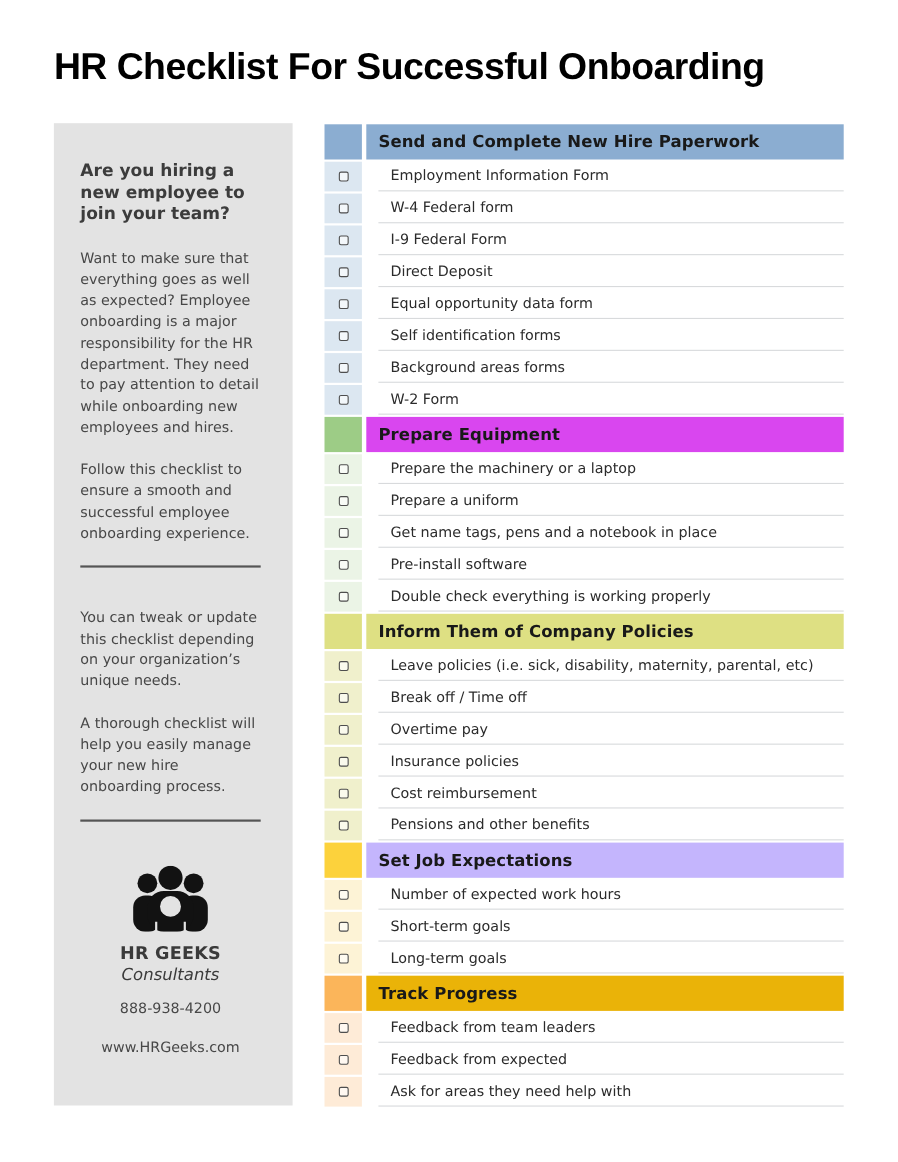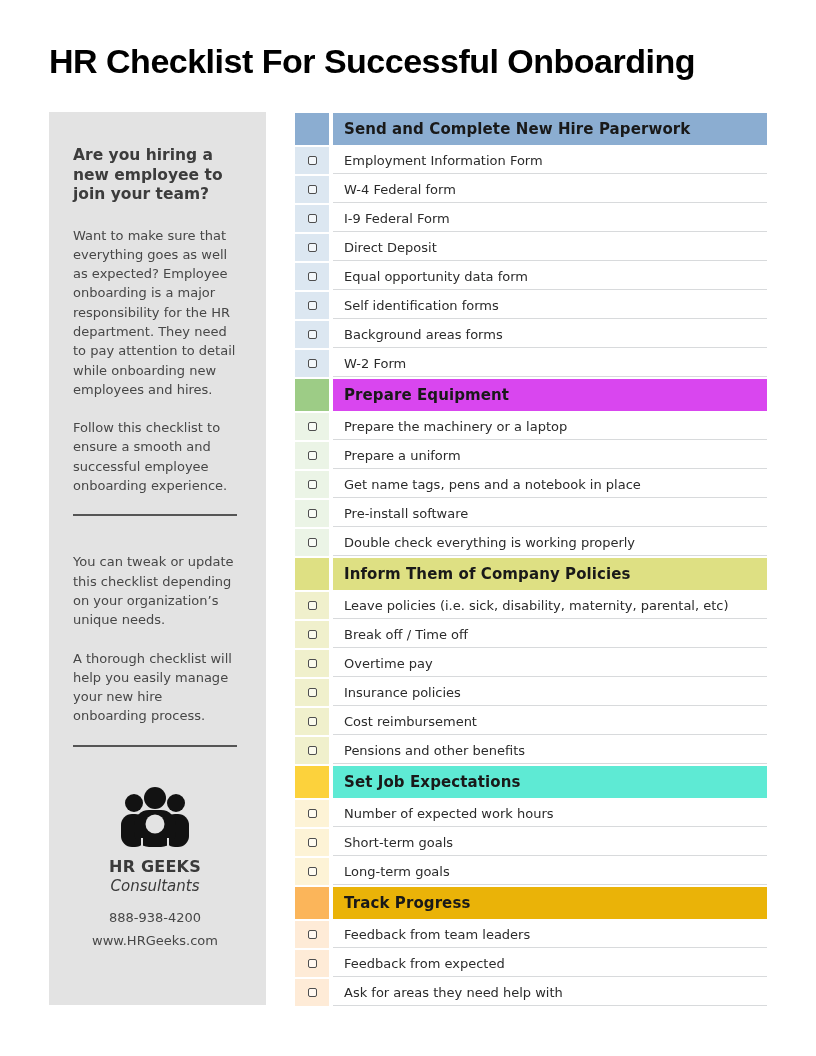--- a/index.html
+++ b/index.html
@@ -53,29 +53,29 @@
   .logo-block { text-align:center; margin-top:40px; }
   .logo-block svg { display:inline-block; }
   .logo-name {
     font-size:16px; font-weight:700; color:#3a3a3a; margin-top:6px;
     letter-spacing:0.2px;
   }
   .logo-tagline {
     font-size:15px; font-style:italic; color:#3a3a3a; margin-top:1px;
   }
   .logo-phone { font-size:13px; color:#474747; margin-top:15px; }
-  .logo-site  { font-size:13px; color:#474747; margin-top:8px; }
+  .logo-site  { font-size:13px; color:#474747; margin-top:20px; }
   
   .checklist {
     position:absolute;
     left:295px; top:113px;
     width:472px;
   }
   .check-header { display:flex; gap:4px; height:32px; margin-bottom:2px; }
-  .check-row    { display:flex; gap:4px; height:27px; margin-bottom:2px; }
+  .check-row    { display:flex; gap:15px; height:27px; margin-bottom:2px; }
   .ccol {
     flex:0 0 34px; width:34px;
     display:flex; align-items:center; justify-content:center;
   }
   .tcol {
     flex:1;
     display:flex; align-items:center;
     padding-left:11px;
   }
   .check-header .tcol {
@@ -298,21 +298,21 @@
     <div class="check-row">
       <div class="ccol" style="background: rgb(240, 240, 204);">
         <span class="checkbox"></span>
       </div>
       <div class="tcol">
         <span>Pensions and other benefits</span>
       </div>
     </div>
     <div class="check-header">
       <div class="ccol" style="background: rgb(252, 210, 60);"></div>
-      <div class="tcol" style="background: #5eead4;">
+      <div class="tcol" style="background: #c4b5fd;">
         <span>Set Job Expectations</span>
       </div>
     </div>
     <div class="check-row">
       <div class="ccol" style="background: rgb(253, 243, 214);">
         <span class="checkbox"></span>
       </div>
       <div class="tcol">
         <span>Number of expected work hours</span>
       </div>

